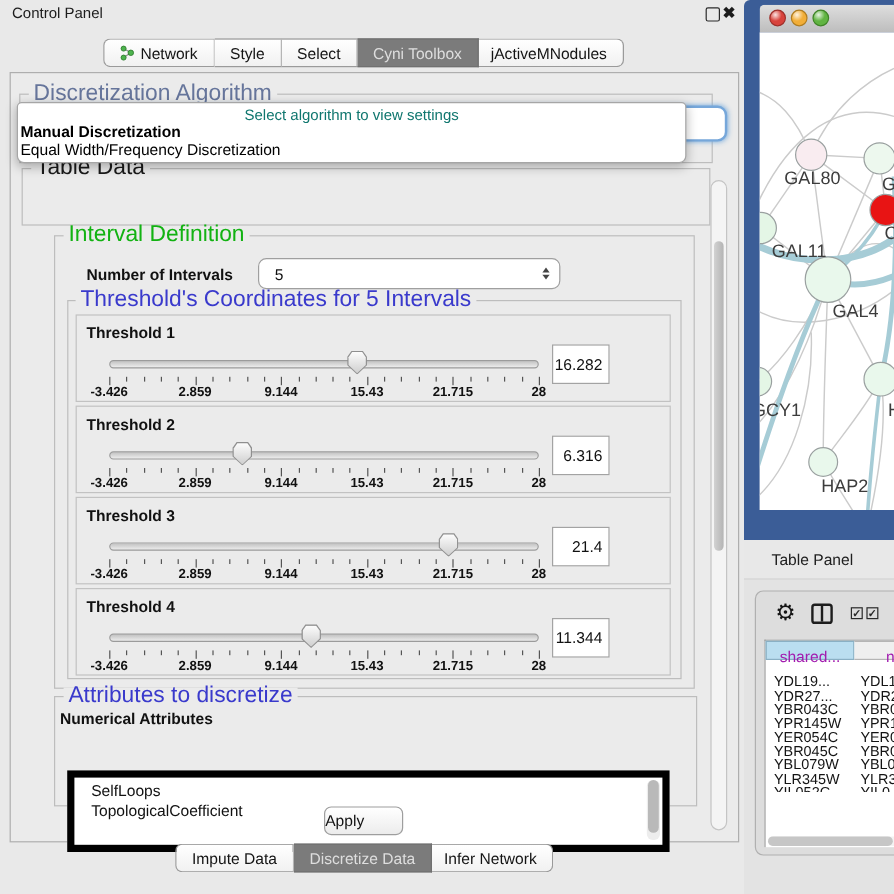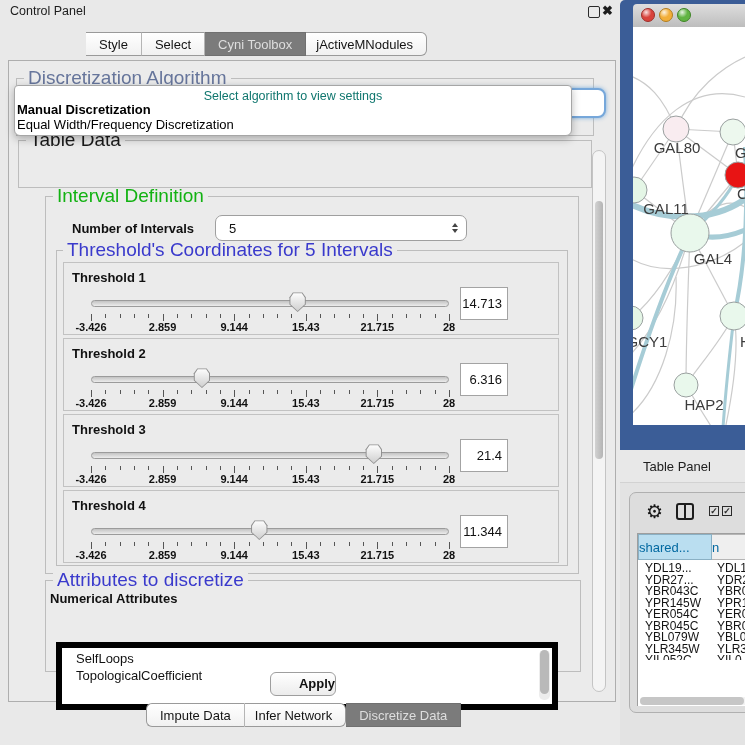--- a/index.html
+++ b/index.html
@@ -54,42 +54,42 @@
   .ticklab{position:absolute;top:58px;transform:translateX(-50%);font-size:11px;font-weight:bold;color:#111;}
   .tvalue{position:absolute;left:396px;top:24px;width:48px;height:33px;background:#fff;border:1px solid #a3a3a3;
     box-sizing:border-box;font-size:13px;color:#111;text-align:right;line-height:31px;padding-right:5px;}
   
   #attrlist{left:56px;top:642px;width:490px;height:56px;background:#fff;border:6px solid #000000;overflow:hidden;}
   .litem{position:absolute;left:14px;font-size:13px;color:#111;}
   .vscroll-t{position:absolute;right:2px;top:2px;width:11px;height:50px;background:#ededed;border-radius:5px;}
   .vscroll-t .th{position:absolute;left:1px;top:0;width:9px;height:44px;background:#b9b9b9;border-radius:5px;}
   
   .btn{background:linear-gradient(#ffffff,#ececec);border:1px solid #9e9e9e;border-radius:6px;
-    font-size:13px;color:#111;text-align:right;font-weight:bold;}
+    font-size:13px;color:#111;text-align:left;}
   
   #pscroll{left:592px;top:150px;width:14px;height:542px;background:#f4f4f4;border:1px solid #c4c4c4;border-radius:7px;box-sizing:border-box;}
   #pscroll .th{position:absolute;left:2px;top:50px;width:8px;height:258px;background:linear-gradient(90deg,#d2d2d2,#b4b4b4);border-radius:5px;}
   
   #netframe{left:620px;top:0;width:125px;height:450px;background:#3b5d97;border-radius:5px 0 0 0;}
   #nettitle{position:absolute;left:13px;top:4px;width:112px;height:23px;background:linear-gradient(#dedede,#bdbdbd);
     border-radius:4px 0 0 0;border-bottom:1px solid #9a9a9a;}
   .light{position:absolute;top:4px;width:14px;height:14px;border-radius:50%;box-sizing:border-box;
     background-image:radial-gradient(circle at 35% 28%, rgba(255,255,255,.85), rgba(255,255,255,0) 45%);}
   #netcanvas{position:absolute;left:13px;top:27px;width:112px;height:398px;background:#fff;overflow:hidden;}
   
   #rightlower{left:620px;top:450px;width:125px;height:295px;background:#e3e3e3;}
   #tpheader{left:620px;top:450px;width:125px;height:33px;background:#e8e8e8;border-bottom:1px solid #d2d2d2;
     font-size:13px;color:#202020;line-height:33px;padding-left:23px;box-sizing:border-box;}
   #tpcard{left:629px;top:492px;width:132px;height:221px;background:#dddddd;border:1px solid #b0b0b0;border-radius:7px;box-sizing:border-box;}
   .gear{font-size:19px;color:#161616;line-height:19px;}
   .splitic{width:18px;height:17px;border:2px solid #1d1d1d;border-radius:3px;box-sizing:border-box;position:relative;}
   .splitic:before{content:"";position:absolute;left:50%;top:0;bottom:0;width:2px;background:#1d1d1d;transform:translateX(-1px);}
   .chk{width:10px;height:10px;border:1.5px solid #2a2a2a;box-sizing:border-box;font-size:9px;line-height:8px;text-align:center;color:#2a2a2a;font-weight:bold;}
   #tptable{position:absolute;left:7px;top:40px;width:120px;height:172px;background:#fff;border-left:1px solid #9e9e9e;border-top:1px solid #9e9e9e;}
-  .hdr{position:absolute;top:0;height:26px;box-sizing:border-box;font-size:13px;color:#0369a1;line-height:25px;}
+  .hdr{position:absolute;top:0;height:16px;box-sizing:border-box;font-size:13px;color:#a21caf;text-align:center;line-height:25px;}
   #hdr1{left:0;width:74px;background:#badef0;border:1px solid #8ab0c4;}
   #hdr2{left:74px;width:60px;background:#efefef;border-top:1px solid #b5b5b5;border-bottom:1px solid #b5b5b5;}
   #rowsclip{position:absolute;left:0;top:27px;width:120px;height:99px;overflow:hidden;}
   .trow{position:absolute;left:0;width:120px;height:11.5px;font-size:12px;color:#141414;}
   .trow .c1{position:absolute;left:7px;top:0;}
   .trow .c2{position:absolute;left:79px;top:0;}
   #hscroll{position:absolute;left:2px;top:163px;width:116px;height:8px;background:#f3f3f3;border-radius:4px;}
   #hscroll .th{position:absolute;left:0;top:0;width:104px;height:8px;background:#c6c6c6;border-radius:4px;}
   .netic svg{display:block;}
 </style>
@@ -98,20 +98,32 @@
 
 <div id="app">
 
   <div class="ab" id="titlebar">
     <span>Control Panel</span>
   </div>
   <div class="ab wicon" style="left:588px;top:6px;"></div>
   <div class="ab xicon" style="left:602px;top:6px;">✖</div>
 
   <div class="ab tabgroup" style="left:86px;top:32px;">
+    <div class="tab first">
+      <span class="netic">
+        <svg width="12" height="14" viewBox="0 0 12 14">
+          <line x1="3" y1="3.5" x2="9" y2="7" stroke="#8a8a8a" stroke-width="1"></line>
+          <line x1="3" y1="11" x2="9" y2="7" stroke="#8a8a8a" stroke-width="1"></line>
+          <circle cx="3" cy="3.5" r="2.1" fill="#4db34d" stroke="#2c7a2c" stroke-width="0.7"></circle>
+          <circle cx="3" cy="11" r="2.1" fill="#4db34d" stroke="#2c7a2c" stroke-width="0.7"></circle>
+          <circle cx="9" cy="7" r="2.3" fill="#4db34d" stroke="#2c7a2c" stroke-width="0.7"></circle>
+        </svg>
+      </span>
+      <span>Network</span>
+    </div>
     <div class="tab">
         <span>Style</span>
       </div>
     <div class="tab">
         <span>Select</span>
       </div>
     <div class="tab sel">
         <span>Cyni Toolbox</span>
       </div>
     <div class="tab last">
@@ -181,21 +193,21 @@
           <span class="minor" style="left: 329.36px;"></span>
           <span class="minor" style="left: 343.68px;"></span>
           <span class="major" style="left: 358px;"></span>
         </div>
         <span class="ticklab" style="left: 27px;">-3.426</span>
         <span class="ticklab" style="left: 98.6px;">2.859</span>
         <span class="ticklab" style="left: 170.2px;">9.144</span>
         <span class="ticklab" style="left: 241.8px;">15.43</span>
         <span class="ticklab" style="left: 313.4px;">21.715</span>
         <span class="ticklab" style="left: 385px;">28</span>
-        <div class="tvalue">14.713</div>
+        <div class="tvalue">16.282</div>
       </div>
       <div class="tbox" style="top: 338px;">
         <div class="tlabel">Threshold 2</div>
         <div class="ttrack"></div>
         <div class="tthumb" style="left: 129.479px;">
           <i></i>
         </div>
         <div class="tticks">
           <span class="major" style="left: 0px;"></span>
           <span class="minor" style="left: 14.32px;"></span>
@@ -333,25 +345,25 @@
   <div class="ab btn" style="left:270px;top:672px;width:64px;height:22px;line-height:22px;">Apply</div>
 
   <div class="ab" id="pscroll">
       <div class="th"></div>
     </div>
 
   <div class="ab tabgroup" style="left:146px;top:703px;">
     <div class="tab first">
         <span>Impute Data</span>
       </div>
+    <div class="tab sel">
+        <span>Discretize Data</span>
+      </div>
     <div class="tab last">
         <span>Infer Network</span>
-      </div>
-    <div class="tab sel">
-        <span>Discretize Data</span>
       </div>
   </div>
 
   <div class="ab" id="rightlower"></div>
 
   <div class="ab" id="netframe">
     <div id="nettitle">
       <div class="light" style="left:8px;background-color:#d8433c;border:1px solid #9e2f2a;"></div>
       <div class="light" style="left:26px;background-color:#f2ae38;border:1px solid #b07d20;"></div>
       <div class="light" style="left:44px;background-color:#61b442;border:1px solid #3f8427;"></div>

